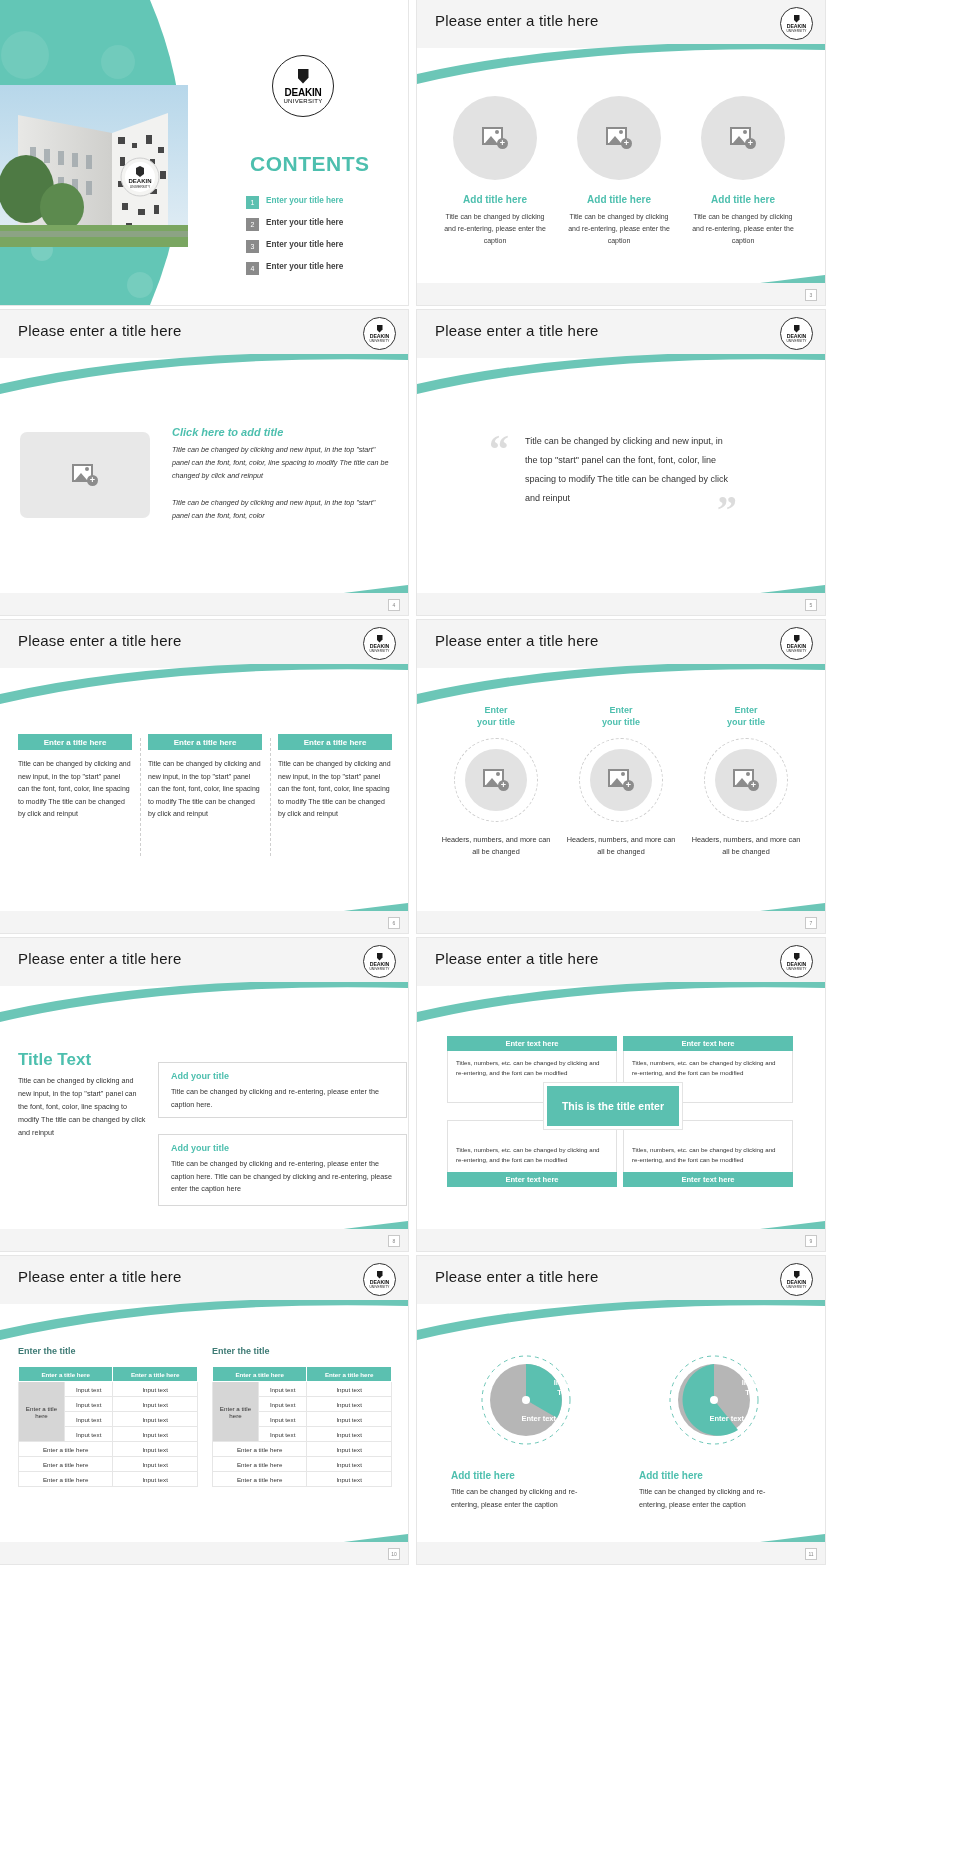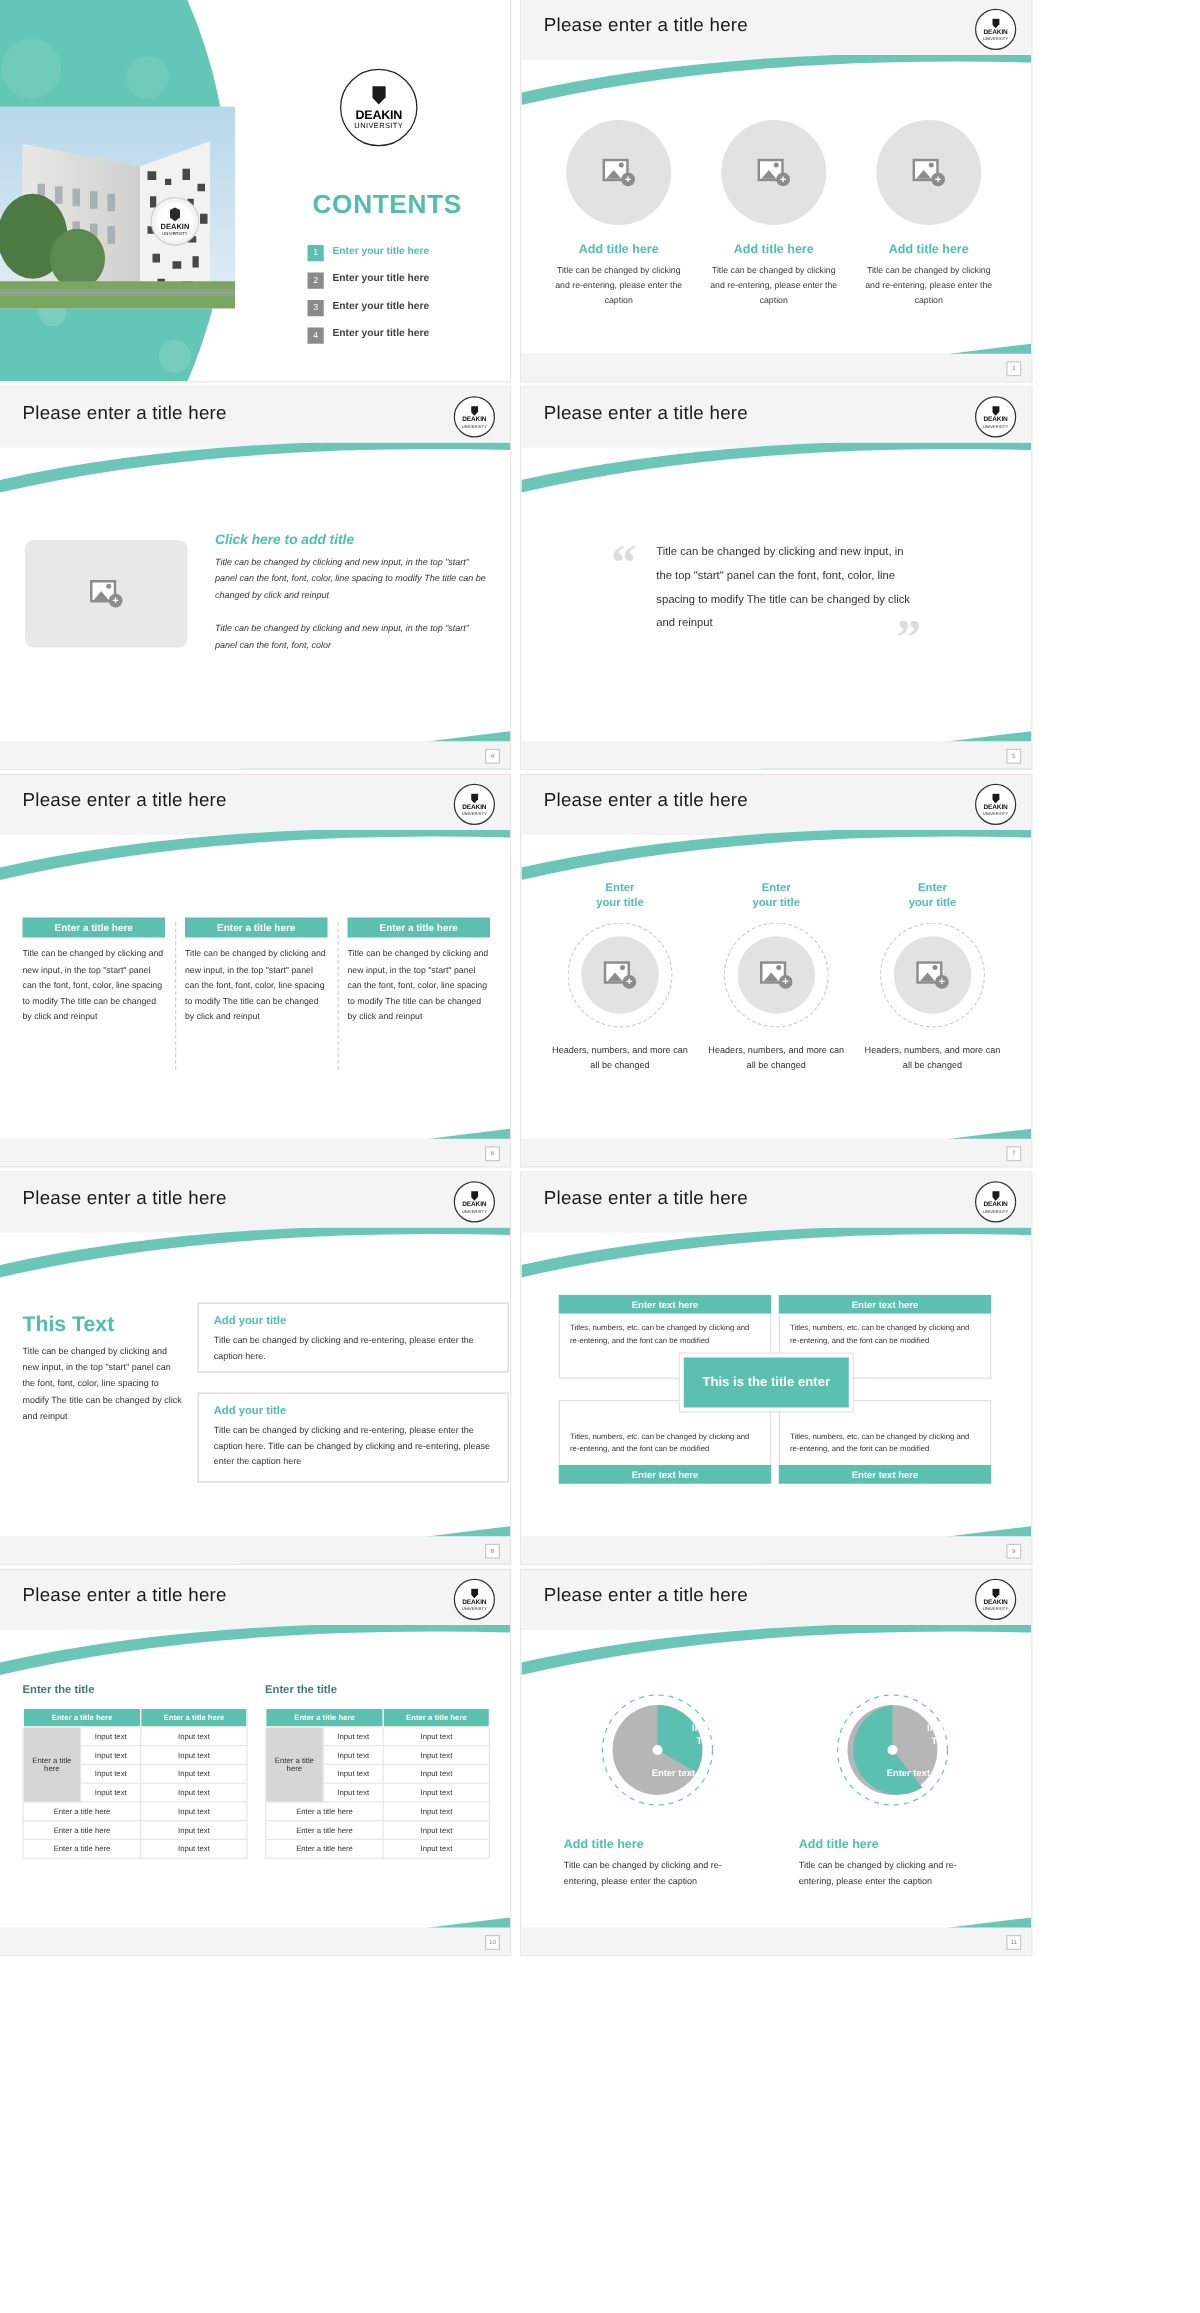--- a/index.html
+++ b/index.html
@@ -102,21 +102,21 @@
   .s6 .cc .cap { font-size:9px; font-weight:bold; color:#4dbfae; line-height:12px; }
   .s6 .cc .ring { position:relative; width:84px; height:84px; margin:10px auto 0;
     border:1px dashed #cdcdcd; border-radius:50%; display:flex;
     align-items:center; justify-content:center; }
   .s6 .cc .ph-circle { width:62px; height:62px; }
   .s6 .cc .bot { margin-top:12px; font-size:7.3px; line-height:12px; color:#333; }
 
   
   .s7 .yt { position:absolute; left:18px; top:112px; font-size:17px; font-weight:bold; color:#4dbfae; }
   .s7 .ytp { position:absolute; left:18px; top:136px; width:130px; font-size:7.2px; line-height:13px; color:#333; }
-  .s7 .box { position:absolute; left:158px; width:249px; border:1px solid #d8d8d8; background:#fff; }
+  .s7 .box { position:absolute; left:158px; width:249px; border:1px solid #d8d8d8; background:#fff;margin-top:20px; }
   .s7 .box h4 { font-size:9px; color:#4dbfae; font-weight:bold; margin:8px 0 5px 12px; }
   .s7 .box p { font-size:7.2px; line-height:12.5px; color:#333; margin:0 12px 9px 12px; }
 
   
   .s8 .bk { position:absolute; width:170px; }
   .s8 .hd { height:15px; background:#5bc0b0; color:#fff; font-size:7.6px;
     font-weight:bold; display:flex; align-items:center; justify-content:center; }
   .s8 .bd { border:1px solid #e1e1e1; border-top:none; background:#fff;
     font-size:6.2px; line-height:10px; color:#333; padding:7px 8px; height:52px; }
   .s8 .bd2 { border:1px solid #e1e1e1; border-bottom:none; background:#fff;
@@ -489,21 +489,21 @@
       <div class="shield"></div>
       <div class="l1">DEAKIN</div>
       <div class="l2">UNIVERSITY</div>
     </div>
     <div class="swoosh" style="top:44px;">
       <svg width="408" height="46" viewBox="0 0 408 46">
           <path d="M0 40 Q170 0 408 6 L408 0 Q170 -8 0 30 Z" fill="#6cc6b7"></path>
         </svg>
     </div>
 
-    <div class="yt">This Text</div>
+    <div class="yt">Title Text</div>
     <div class="ytp">Title can be changed by clicking and new input, in the top "start" panel can the font, font, color, line spacing to modify The title can be changed by click and reinput</div>
 
     <div class="box" style="top:104px; height:56px;">
       <h4>Add your title</h4>
       <p>Title can be changed by clicking and re-entering, please enter the caption here.</p>
     </div>
     <div class="box" style="top:176px; height:72px;">
       <h4>Add your title</h4>
       <p>Title can be changed by clicking and re-entering, please enter the caption here. Title can be changed by clicking and re-entering, please enter the caption here</p>
     </div>

